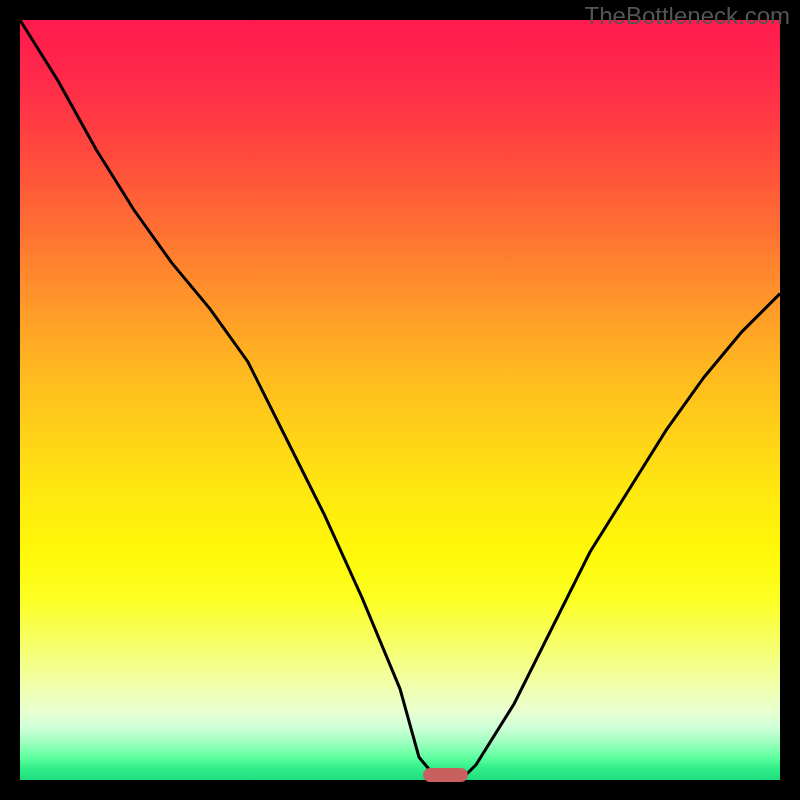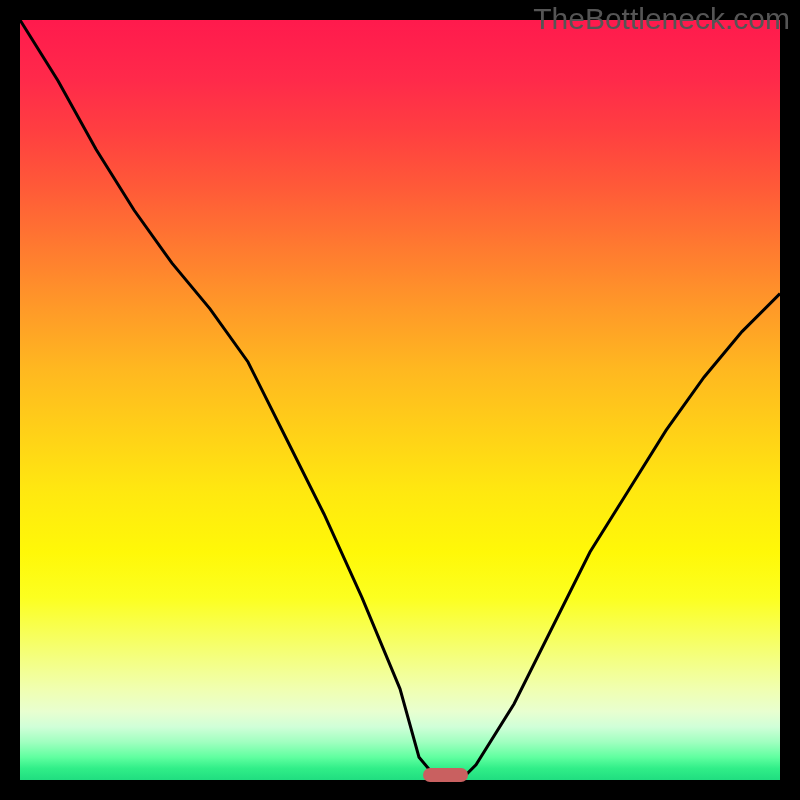--- a/index.html
+++ b/index.html
@@ -51,21 +51,21 @@
     position: absolute;
     background: #c96060;
     border-radius: 10px;
   }
   .watermark {
     position: absolute;
     top: 2px;
     right: 10px;
     color: #555;
     font-family: Arial, sans-serif;
-    font-size: 30px;
+    font-size: 24px;
     font-weight: 500;
   }
 </style>
 </head>
 <body>
 
 <div class="plot-area">
   <svg class="curve-svg" viewBox="0 0 760 760" preserveAspectRatio="none">
     <path id="curvePath" d="M0.0 0.0 L38.0 60.8 L76.0 129.2 L114.0 190.0 L152.0 243.2 L190.0 288.8 L228.0 342.0 L266.0 418.0 L304.0 494.0 L342.0 577.6 L380.0 668.8 L399.0 737.2 L418.0 760.0 L440.8 760.0 L456.0 744.8 L494.0 684.0 L532.0 608.0 L570.0 532.0 L608.0 471.2 L646.0 410.4 L684.0 357.2 L722.0 311.6 L760.0 273.6" fill="none" stroke="#000000" stroke-width="3"></path>
   </svg>

